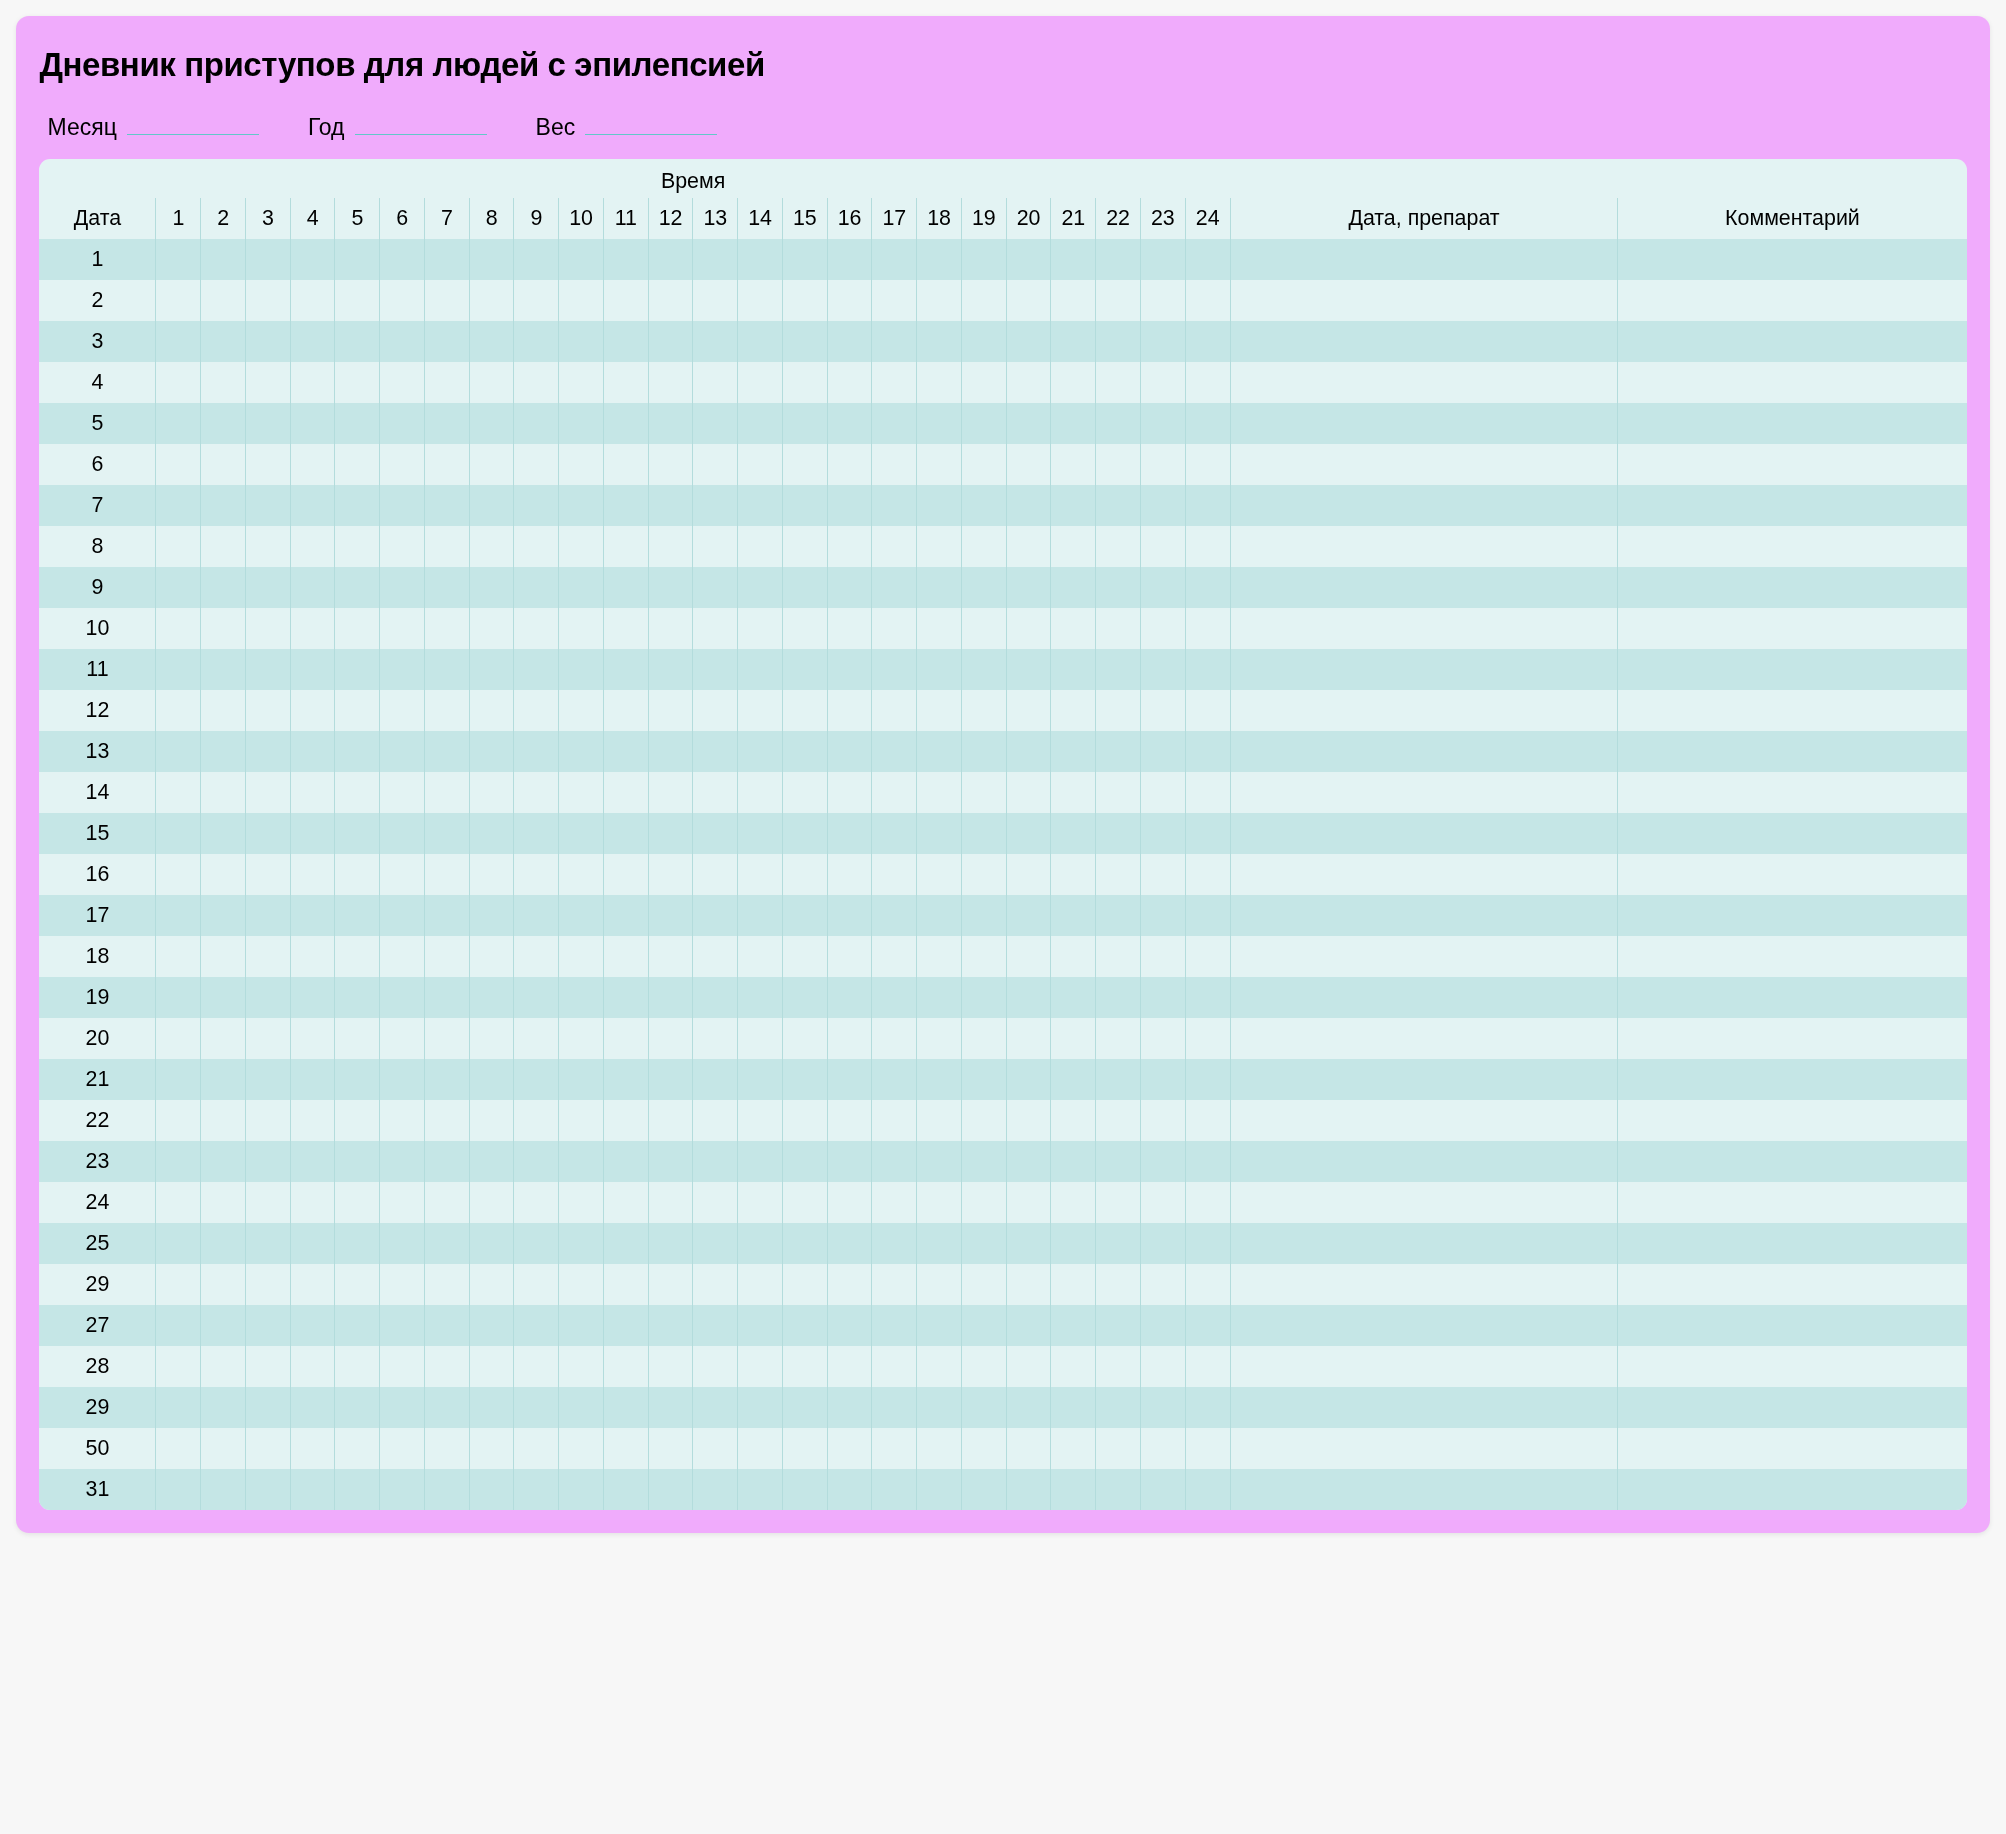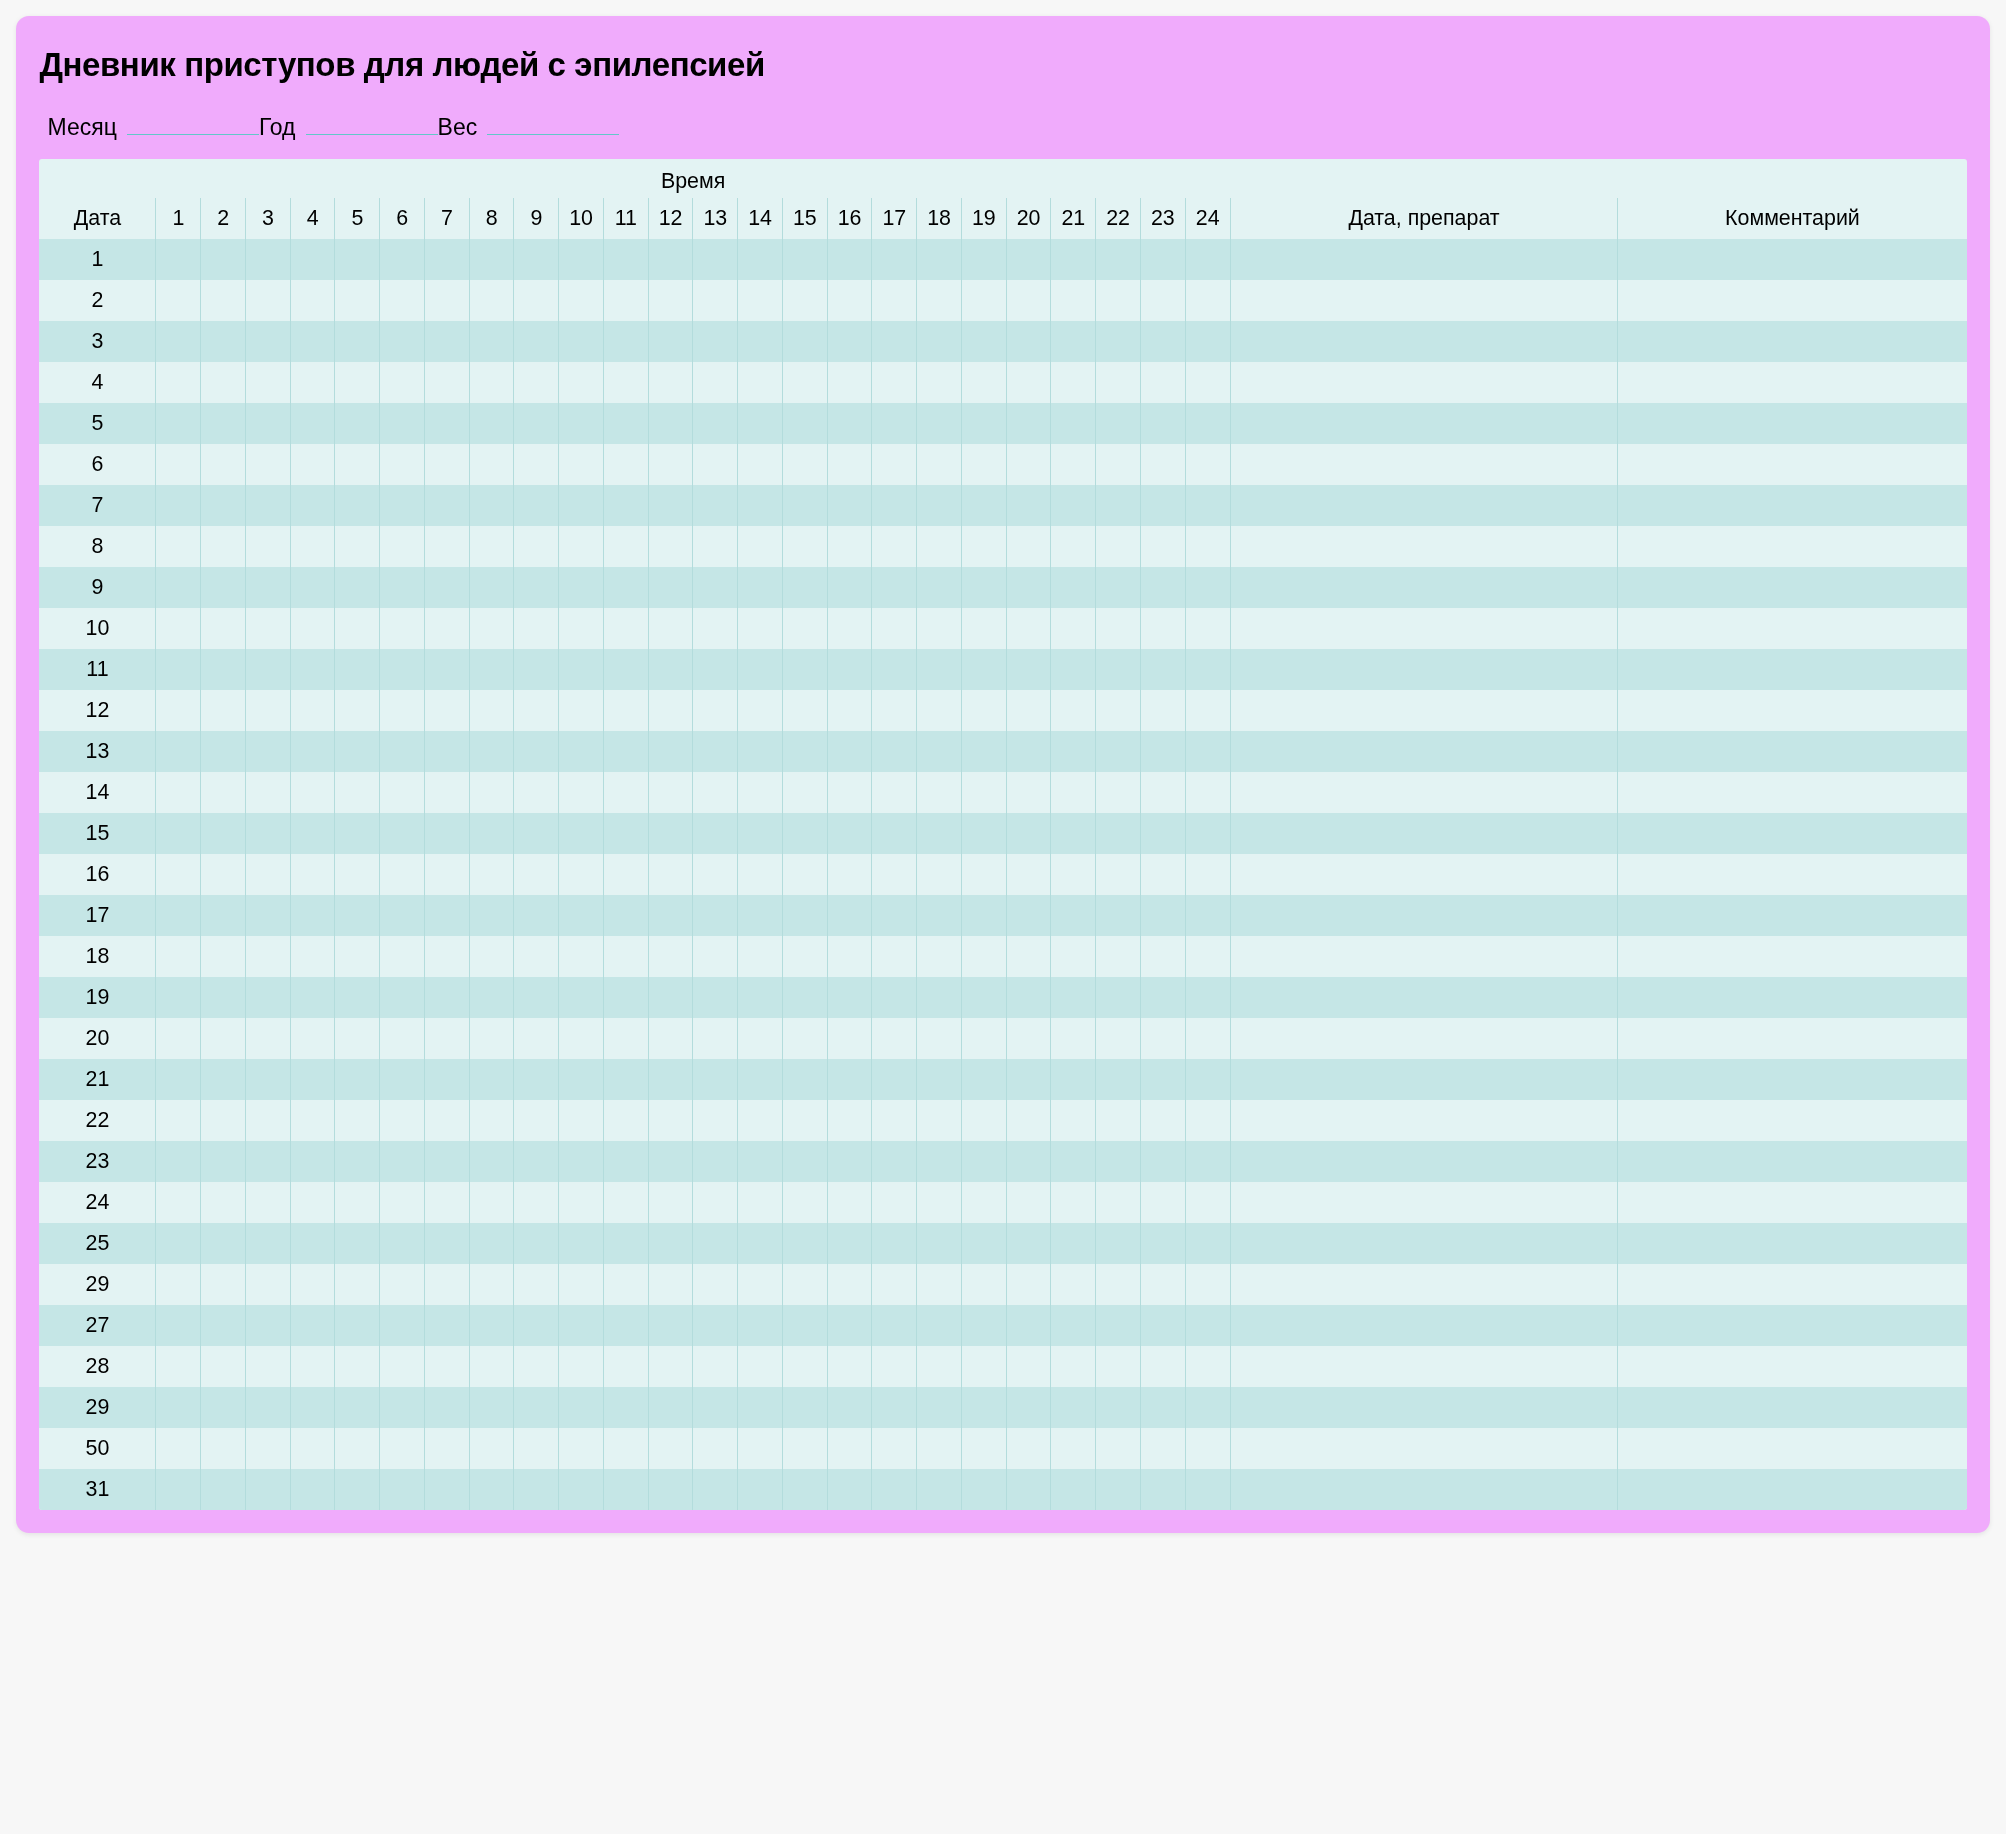--- a/index.html
+++ b/index.html
@@ -20,34 +20,35 @@
     margin: 0 auto;
   }
   .title {
     font-size: 33px;
     font-weight: 700;
     margin-bottom: 25px;
     letter-spacing: -0.4px;
   }
   .meta-row {
     display: flex;
+    gap: 49px;
     margin: 0 0 18px 8.2px;
     font-size: 23px;
     color: #000;
   }
   .meta-item { display: flex; align-items: baseline; gap: 10px; }
   .meta-item .line {
     display: inline-block;
     border-bottom: 1.6px solid #62c8c8;
     min-width: 132px;
     height: 1.1em;
   }
   .table-wrap {
     background: #e3f3f3;
-    border-radius: 3px;
+    border-radius: 11px;
     overflow: hidden;
     padding-top: 6.6px;
   }
   table {
     width: 100%;
     border-collapse: collapse;
     table-layout: fixed;
     font-size: 21.4px;
   }
   th, td {

